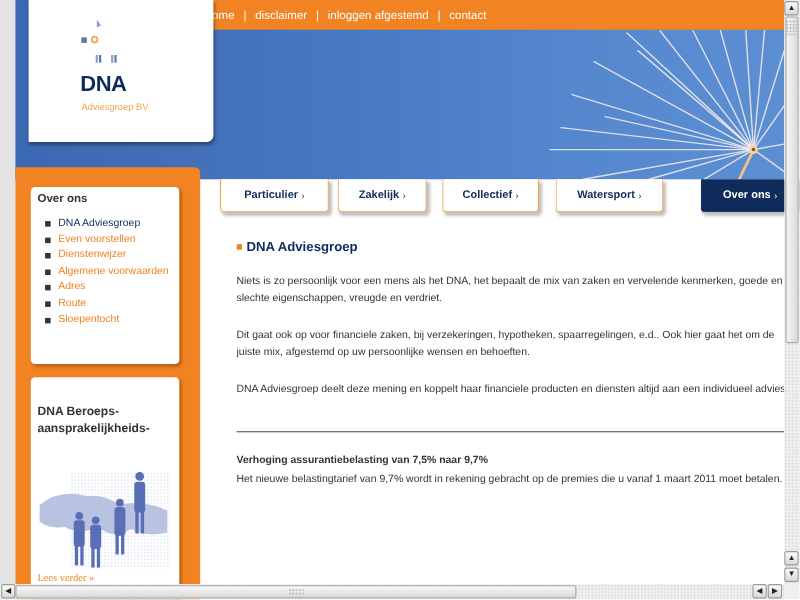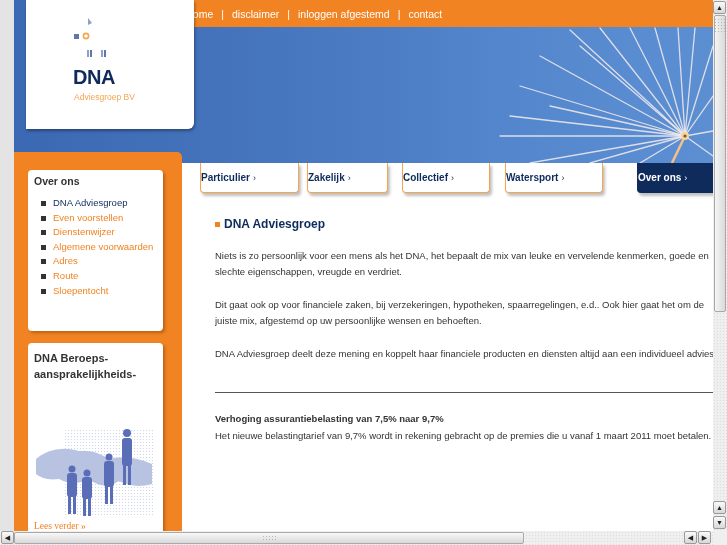--- a/index.html
+++ b/index.html
@@ -27,36 +27,36 @@
     border-radius: 0 0 6px 0; box-shadow: 1px 2px 3px rgba(0,0,0,0.35); margin-left: 12px; }
   .logo-title { position: absolute; left: 47px; top: 66px; font-size: 20px; font-weight: bold; color: #0f2b5b; letter-spacing: -0.5px; }
   .logo-sub { position: absolute; left: 48px; top: 92px; font-size: 8.5px; color: #f4a54f; }
 
   
   .sidebar-col { position: absolute; left: 14px; top: 152px; width: 168px; height: 393px; background: #f28322;
     border-radius: 0 5px 0 0; }
   .side-card { position: absolute; left: 14px; background: #fff; border-radius: 4px; width: 135px;
     box-shadow: 2px 2px 3px rgba(120,60,0,0.45); }
   .card1 { top: 18px; height: 161px; padding: 5px 0 0 6px; }
-  .card2 { top: 191px; height: 202px; padding: 8px 0 0 6px; }
+  .card2 { top: 191px; height: 202px; padding: 24px 0 0 6px; }
   .side-title { font-size: 10.5px; font-weight: bold; color: #333; margin-bottom: 9px; }
   .side-list { list-style: none; font-size: 9.5px; line-height: 14.6px; }
   .side-list li { position: relative; padding-left: 19px; }
   .side-list li::before { content: ""; position: absolute; left: 7px; top: 5px; width: 5px; height: 5px; background: #333; }
   .side-list a { text-decoration: none; color: #f28322; }
   .side-list li.active a { color: #0f2b5b; }
   .card2-title { font-size: 11px; font-weight: bold; color: #333; line-height: 15.5px; }
   .people-img { position: absolute; left: 6px; top: 86px; width: 120px; height: 88px; }
   .lees { position: absolute; left: 6px; top: 178px; font-size: 9.5px; color: #f28322; text-decoration: none; font-family: Liberation Serif, serif; }
 
   
   .tabs { position: absolute; left: 200px; top: 163px; height: 30px; width: 513px; }
   .tab { position: absolute; top: 0; height: 30px; background: #fff; border: 1px solid #f4a54f; border-top: none;
     border-radius: 0 0 4px 4px; box-shadow: 2px 3px 3px rgba(0,0,0,0.25); font-size: 10px; font-weight: bold; color: #0f2b5b;
-    display: flex; align-items: center; cursor: pointer; }
+    display: flex; align-items: center; justify-content: center; cursor: pointer; }
   .tab .chev { font-weight: normal; font-size: 9px; margin-left: 3px; }
   .tab.active { background: #0f2b5b; color: #fff; border-color: #0f2b5b; }
 
   
   .content { position: absolute; left: 215px; top: 216px; width: 498px; font-size: 9.5px; color: #333; line-height: 16.5px; white-space: nowrap; overflow: hidden; }
   .content h1 { font-size: 12px; font-weight: bold; color: #0f2b5b; margin-bottom: 15px; display: flex; align-items: center; }
   .content h1 .bullet { display: inline-block; width: 5px; height: 5px; background: #f28322; margin-right: 4px; }
   .content p { margin-bottom: 16px; }
   .content hr { border: none; border-top: 1px solid #555; margin: 30px 0 18px 0; }
   .content .subhead { font-weight: bold; }
@@ -206,21 +206,21 @@
     <span>Over ons</span>
       <span class="chev">›</span>
   </div>
 </div>
 
 <main class="content">
   <h1>
       <span class="bullet"></span>
       <span>DNA Adviesgroep</span>
     </h1>
-  <p><span>Niets is zo persoonlijk voor een mens als het DNA, het bepaalt de mix van leuke en vervelende kenmerken, goede en</span><br><span>slechte eigenschappen, vreugde en verdriet.</span></p>
+  <p><span>Niets is zo persoonlijk voor een mens als het DNA, het bepaalt de mix van zaken en vervelende kenmerken, goede en</span><br><span>slechte eigenschappen, vreugde en verdriet.</span></p>
   <p><span>Dit gaat ook op voor financiele zaken, bij verzekeringen, hypotheken, spaarregelingen, e.d.. Ook hier gaat het om de</span><br><span>juiste mix, afgestemd op uw persoonlijke wensen en behoeften.</span></p>
   <p><span>DNA Adviesgroep deelt deze mening en koppelt haar financiele producten en diensten altijd aan een individueel advies.</span></p>
   <hr>
   <div class="subhead">Verhoging assurantiebelasting van 7,5% naar 9,7%</div>
   <p><span>Het nieuwe belastingtarief van 9,7% wordt in rekening gebracht op de premies die u vanaf 1 maart 2011 moet betalen.</span></p>
 </main>
 
 <div class="vscroll">
   <div class="sbtn" style="left:0;top:1px">▲</div>
   <div class="vthumb">

